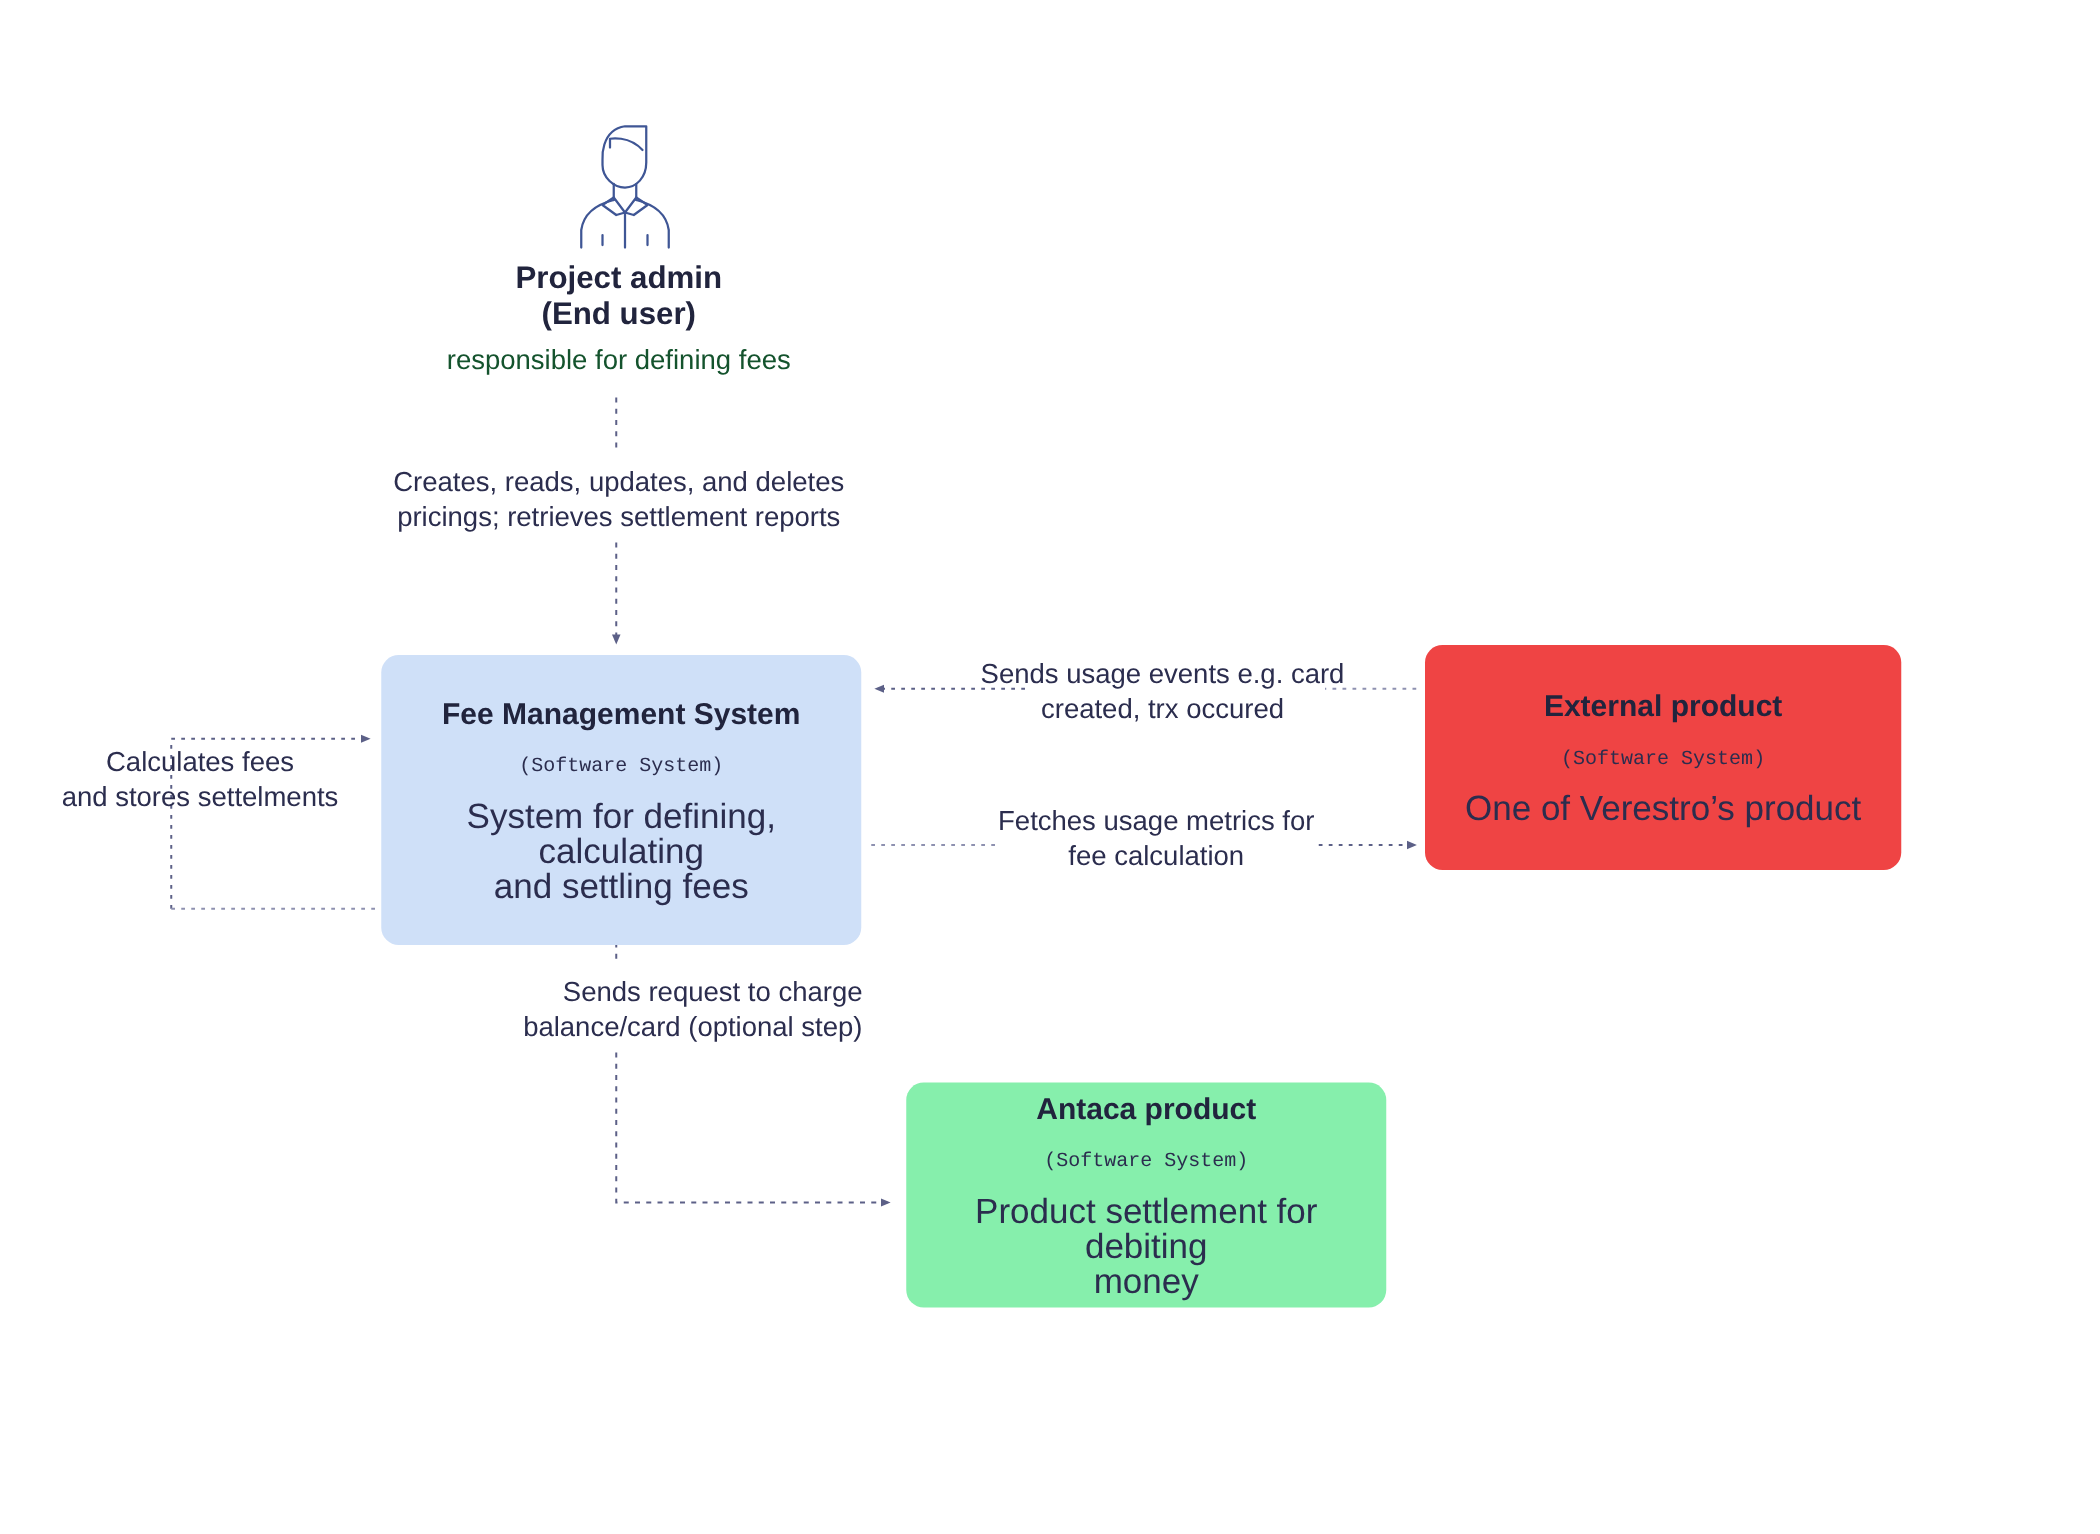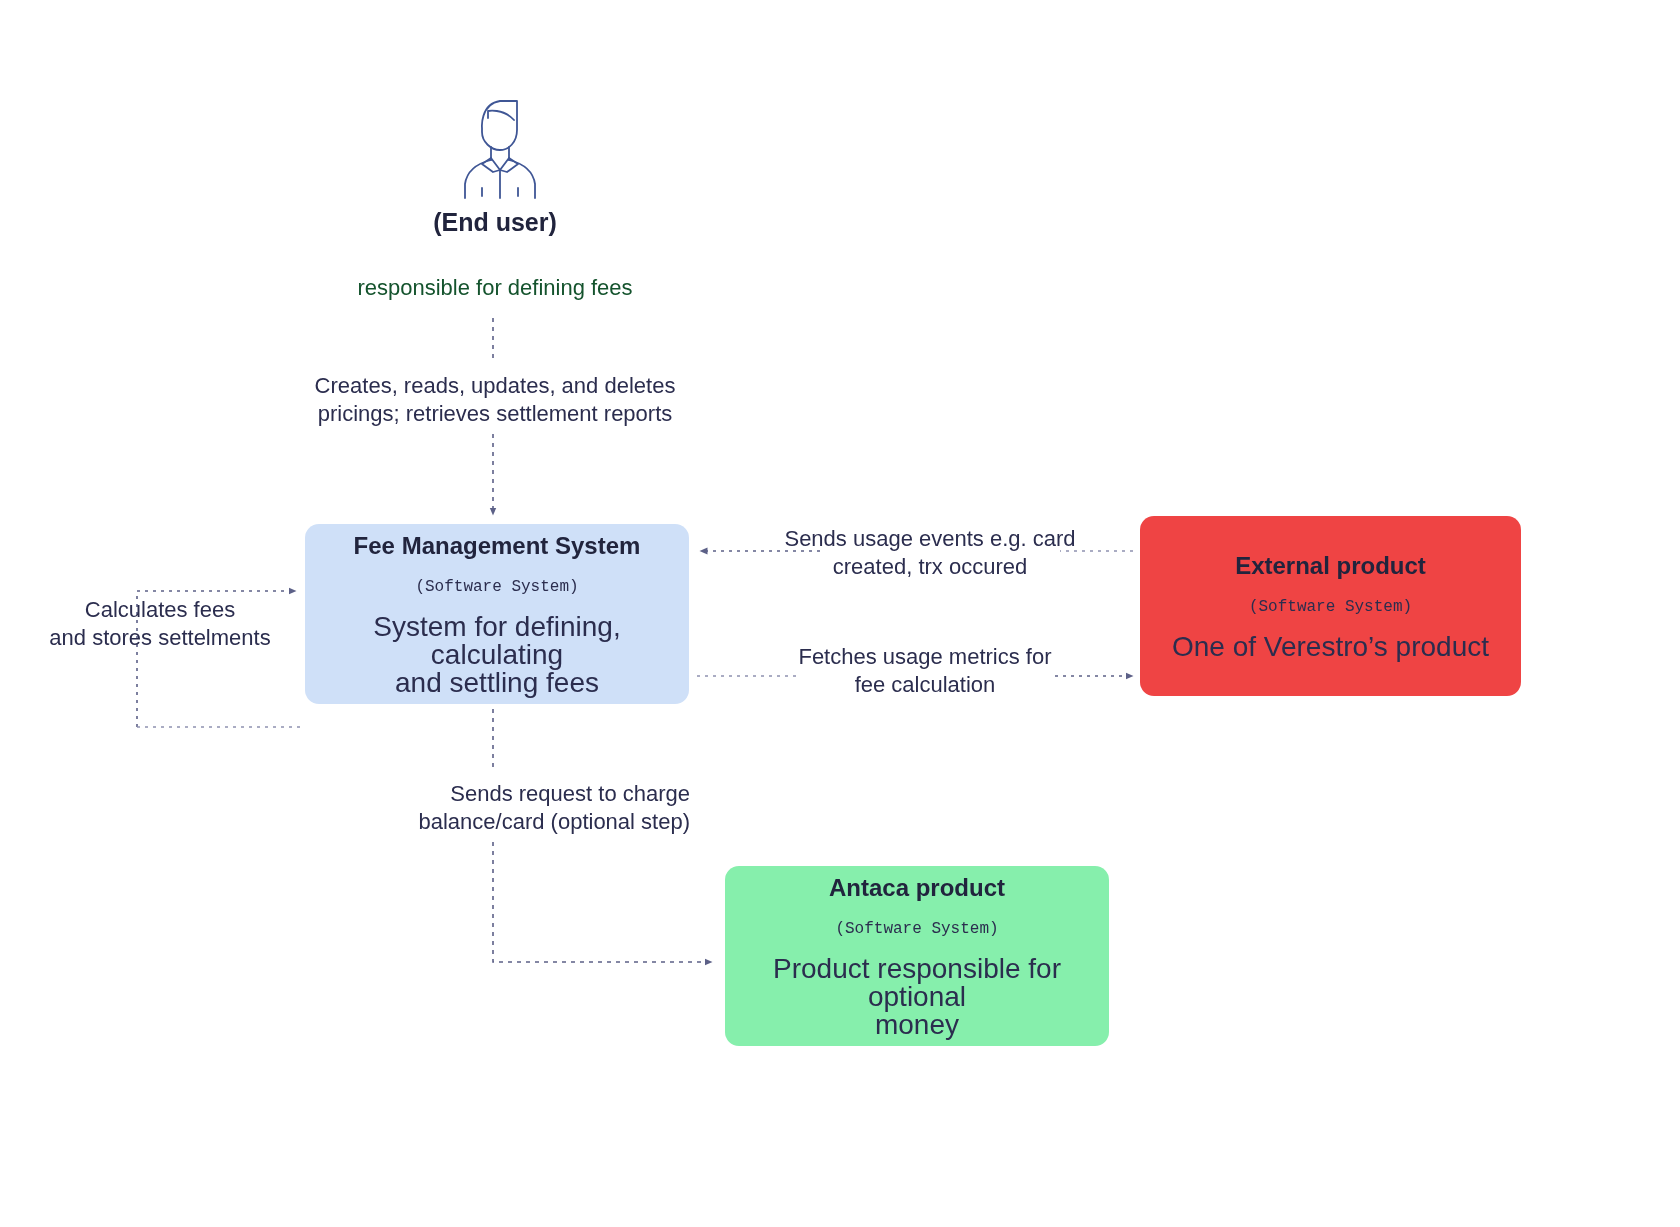--- a/index.html
+++ b/index.html
@@ -78,21 +78,21 @@
     font-size: 28px;
     line-height: 28px;
     text-align: center;
     color: #2b2d4e;
   }
 
   #box-fee {
     left: 305px;
     top: 524px;
     width: 384px;
-    height: 180px;
+    height: 232px;
     background: #cfe0f8;
   }
   #box-external {
     left: 1140px;
     top: 516px;
     width: 381px;
     height: 180px;
     background: #ef4444;
   }
   #box-antaca {
@@ -182,20 +182,21 @@
       <path d="M54,68 C66,71 78,78 80,92 L80,106"></path>
 
       <path d="M45,78 L45,106"></path>
 
       <path d="M27,96 L27,104"></path>
       <path d="M63,96 L63,104"></path>
     </g>
   </svg>
 
   <div class="abs" id="actor-name">
+    <div>Project admin</div>
     <div>(End user)</div>
   </div>
   <div class="abs" id="actor-desc">responsible for defining fees</div>
 
   <div class="abs edge-label" id="label-admin-fee">
     <div>Creates, reads, updates, and deletes</div>
     <div>pricings; retrieves settlement reports</div>
   </div>
 
   <div class="abs edge-label" id="label-selfloop">
@@ -232,18 +233,18 @@
     <div class="subtitle">(Software System)</div>
     <div class="desc">
       <div>One of Verestro’s product</div>
     </div>
   </div>
 
   <div class="abs sysbox" id="box-antaca">
     <div class="title">Antaca product</div>
     <div class="subtitle">(Software System)</div>
     <div class="desc">
-      <div>Product responsible for optional</div>
+      <div>Product settlement for debiting</div>
       <div>money</div>
     </div>
   </div>
 
 </div>
 
 </body></html>

